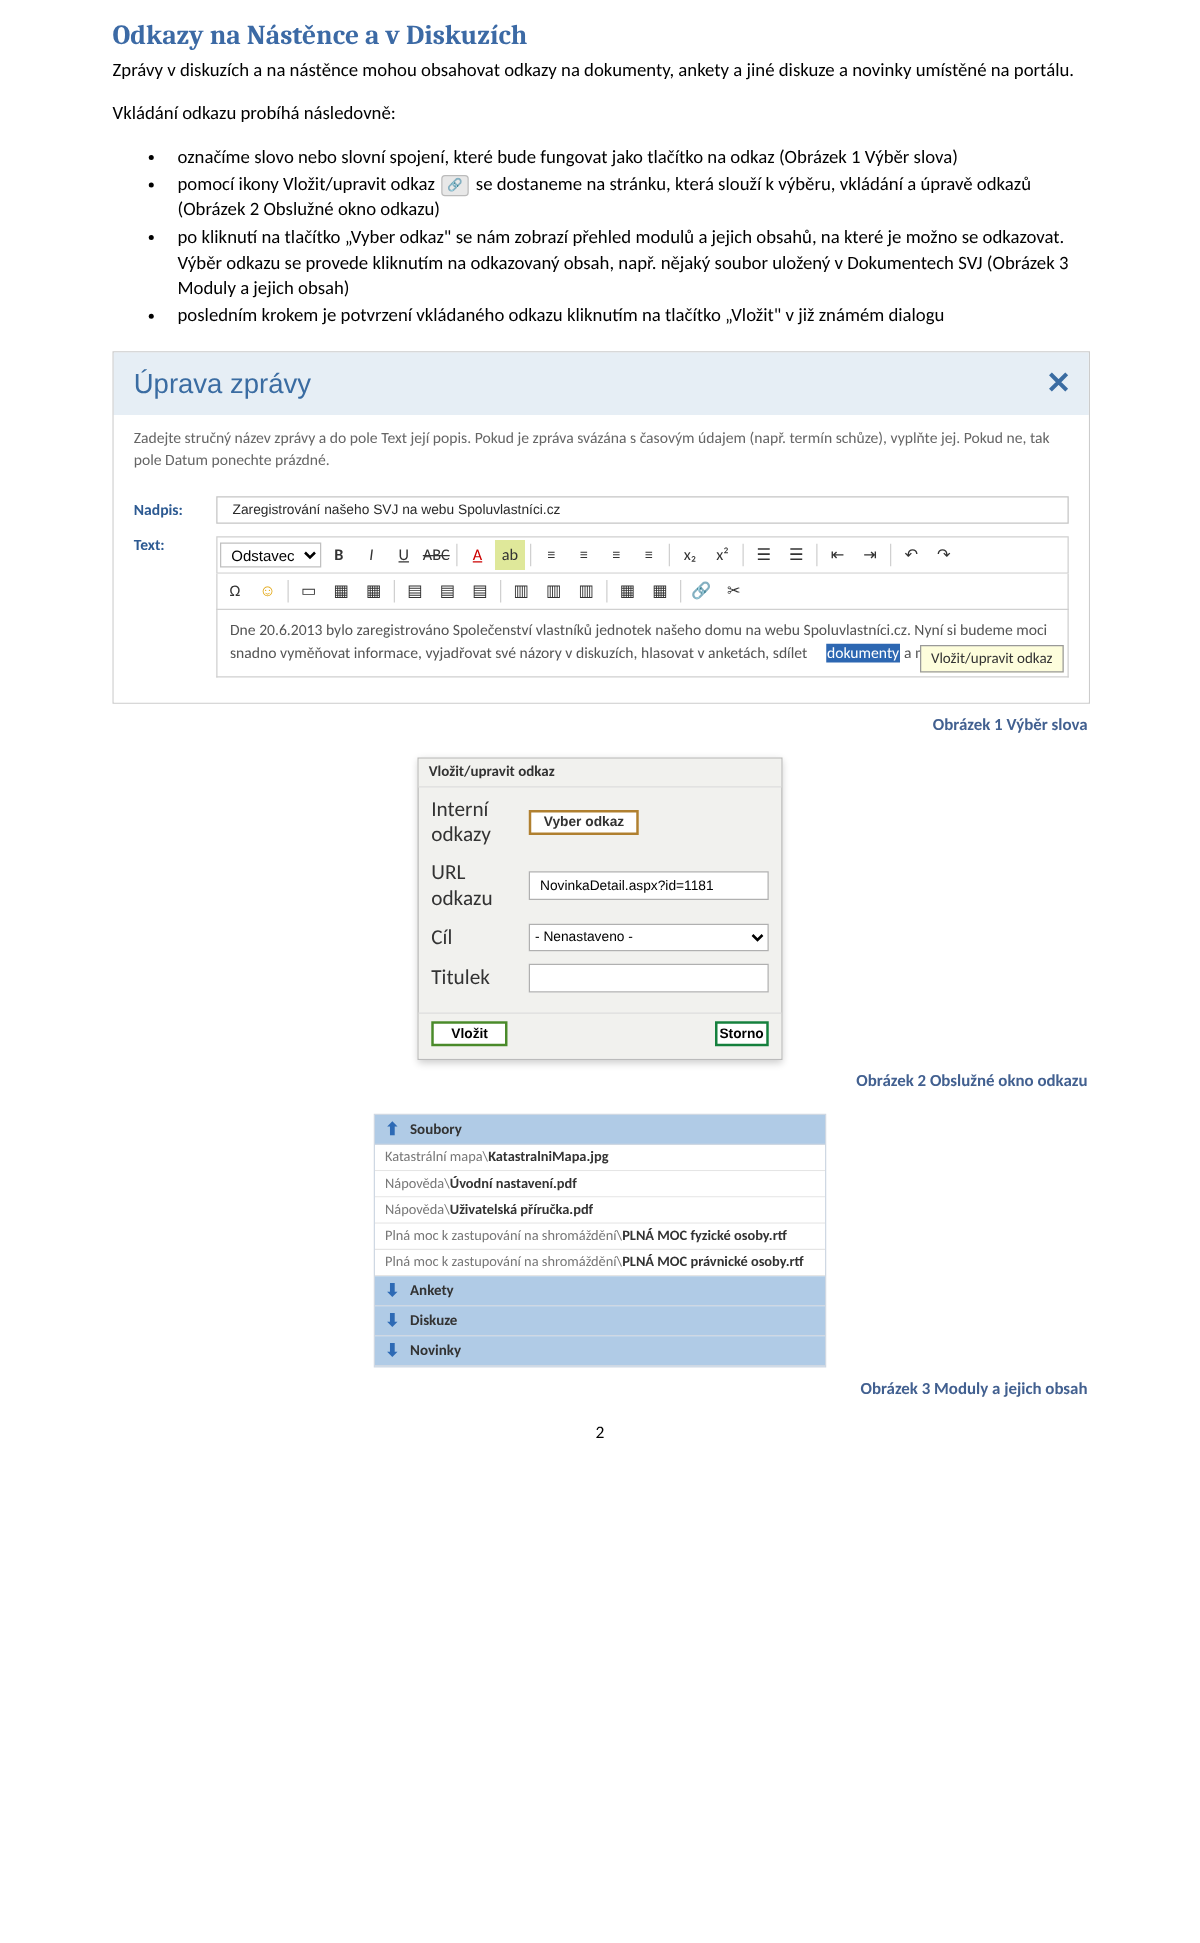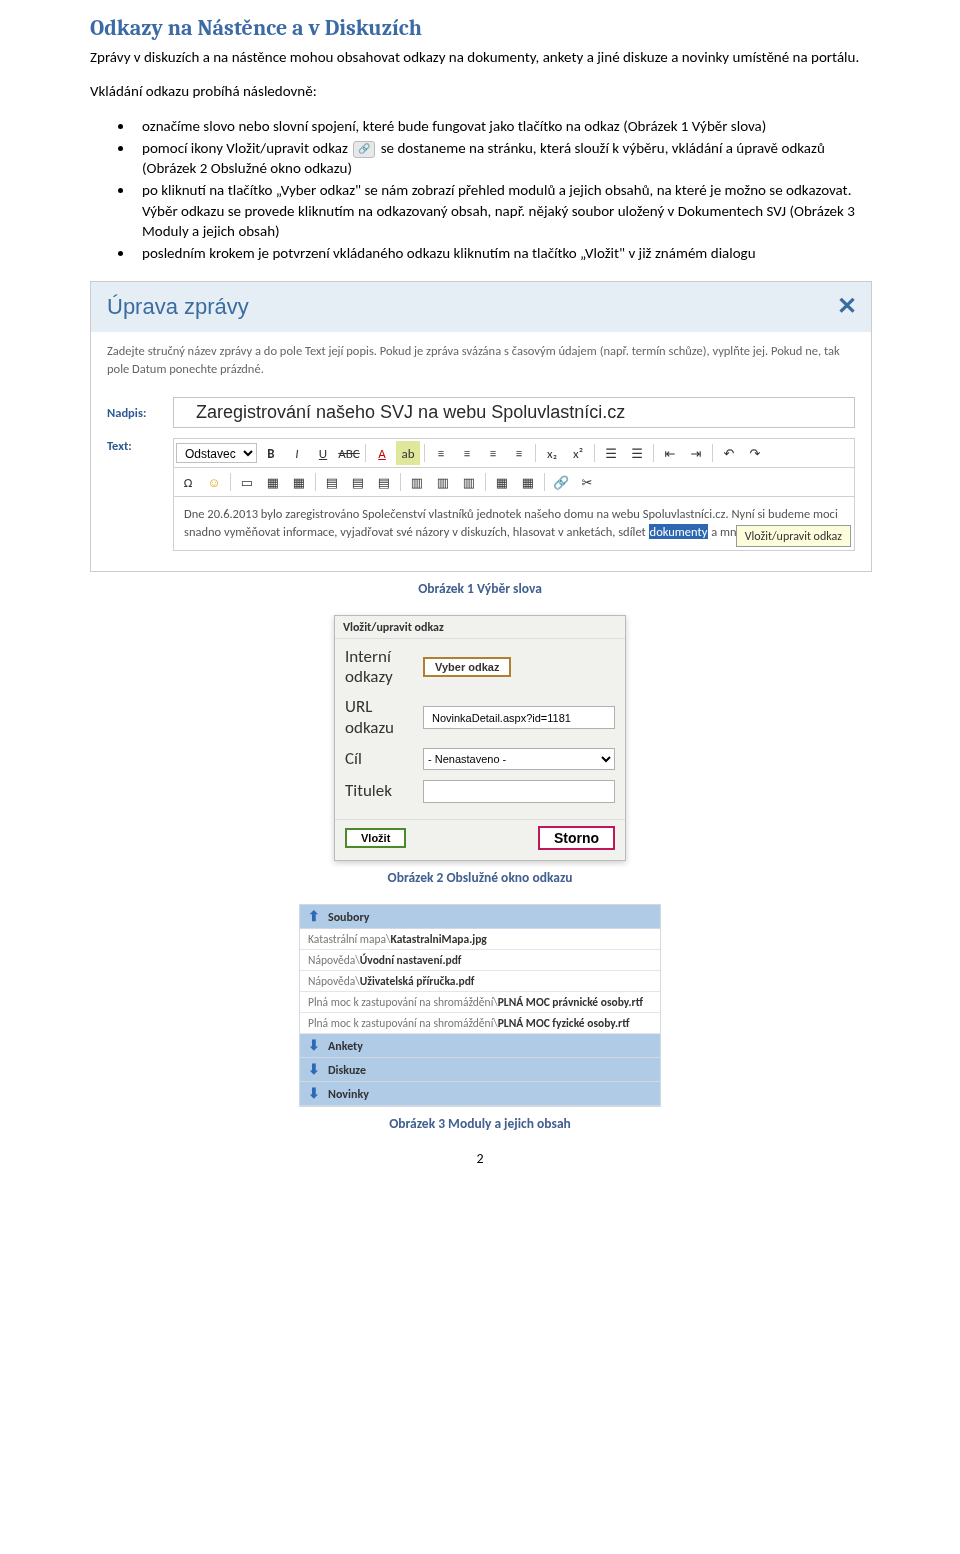--- a/index.html
+++ b/index.html
@@ -44,21 +44,21 @@
     background: #e8e8e8;
     border: 1px solid #bbb;
     border-radius: 3px;
     text-align: center;
     font-size: 10px;
     line-height: 14px;
     color: #2a5a9a;
     margin: 0 2px;
   }
   .caption {
-    text-align: center;
+    text-align: right;
     color: #426090;
     font-weight: bold;
     font-size: 13.5px;
     margin: 8px 0 18px 0;
   }
   .page-num { text-align: center; font-size: 14px; margin-top: 10px; }
 
   
   .shot1 { border: 1px solid #ccc; width: 100%; }
   .shot1-header {
@@ -77,22 +77,22 @@
     font-weight: bold;
   }
   .shot1-body { padding: 10px 16px; background: #fff; }
   .shot1-desc { color: #666; font-size: 12.5px; line-height: 1.4; margin-bottom: 20px; }
   .shot1-row { display: flex; align-items: center; margin-bottom: 10px; }
   .shot1-label { color: #2d5a92; font-weight: bold; font-size: 12.5px; width: 66px; flex-shrink: 0; }
   .shot1-input {
     flex: 1;
     border: 1px solid #c5c5c5;
     background: #fff;
-    padding: 4px 22px;
-    font-size: 18px;
+    padding: 4px 12px;
+    font-size: 11px;
     color: #2a2a2a;
   }
   .toolbar {
     display: flex;
     flex-wrap: wrap;
     gap: 2px;
     align-items: center;
     border: 1px solid #d0d0d0;
     padding: 2px;
     background: #fff;
@@ -134,20 +134,21 @@
     padding: 8px 10px;
     font-size: 12.5px;
     color: #555;
     line-height: 1.45;
     background: #fff;
   }
   .shot1-content .highlight {
     background: #2d67b2;
     color: #fff;
     padding: 0 1px;
+    margin-left: 12px;
   }
   .shot1-editor-wrap { position: relative; }
 
   
   .shot2 {
     width: 290px;
     margin: 0 auto;
     border: 1px solid #bbb;
     background: #f1f1ee;
     font-size: 12px;
@@ -197,25 +198,25 @@
     align-items: center;
   }
   .shot2-foot .primary {
     border: 2px solid #4a8a2a;
     background: #fff;
     font-weight: bold;
     padding: 2px 14px;
     font-size: 11px;
   }
   .shot2-foot .cancel {
-    border: 2px solid #be185d;
-    background: #fff;
-    font-weight: bold;
-    padding: 2px 14px;
-    font-size: 14px;
+    border: 2px solid #15803d;
+    background: #fff;
+    font-weight: bold;
+    padding: 2px 2px;
+    font-size: 11px;
   }
 
   
   .shot3 {
     width: 360px;
     margin: 0 auto;
     font-size: 12px;
     border: 1px solid #cfd8e3;
   }
   .shot3-head {
@@ -380,22 +381,22 @@
 
   <div class="shot3">
     <div class="shot3-head">
       <span class="arrow-up">⬆</span>
       <span>Soubory</span>
     </div>
     <div id="shot3-rows">
         <div class="shot3-row"><span>Katastrální mapa\</span><b>KatastralniMapa.jpg</b></div>
         <div class="shot3-row"><span>Nápověda\</span><b>Úvodní nastavení.pdf</b></div>
         <div class="shot3-row"><span>Nápověda\</span><b>Uživatelská příručka.pdf</b></div>
+        <div class="shot3-row"><span>Plná moc k zastupování na shromáždění\</span><b>PLNÁ MOC fyzické osoby.rtf</b></div>
         <div class="shot3-row"><span>Plná moc k zastupování na shromáždění\</span><b>PLNÁ MOC právnické osoby.rtf</b></div>
-        <div class="shot3-row"><span>Plná moc k zastupování na shromáždění\</span><b>PLNÁ MOC fyzické osoby.rtf</b></div>
       </div>
     <div class="shot3-head">
       <span class="arrow-down">⬇</span>
       <span>Ankety</span>
     </div>
     <div class="shot3-head">
       <span class="arrow-down">⬇</span>
       <span>Diskuze</span>
     </div>
     <div class="shot3-head">

